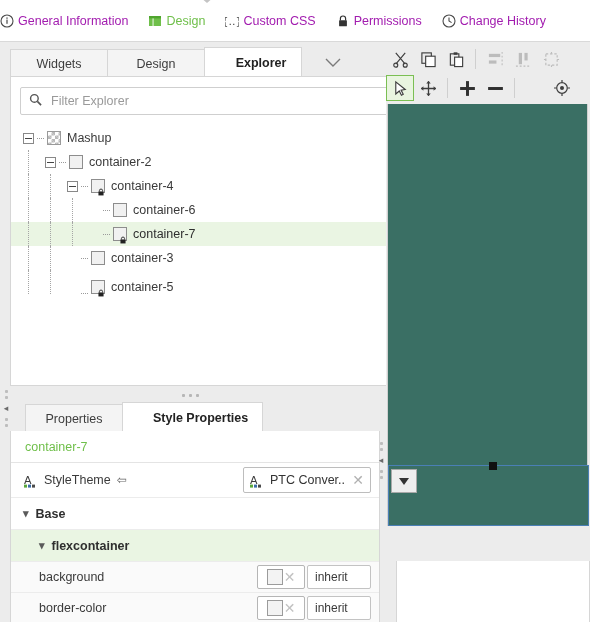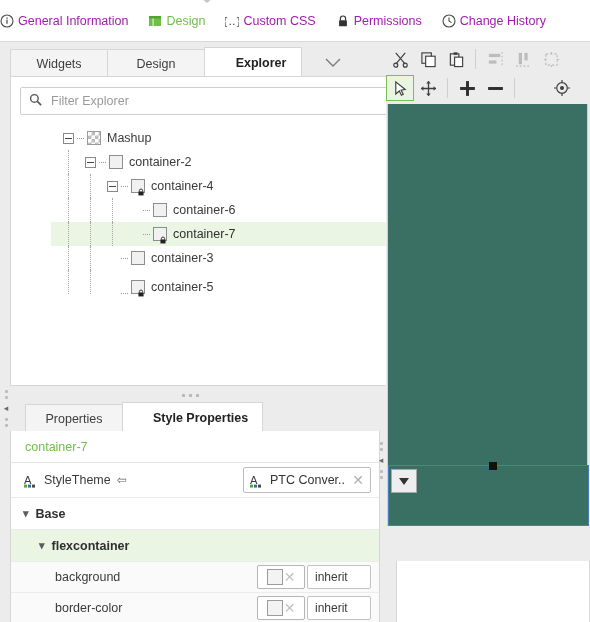--- a/index.html
+++ b/index.html
@@ -63,21 +63,21 @@
     height: 28px; border: 1px solid #cfcfcf; background: #fff;
     display: flex; align-items: center; gap: 7px; padding: 0 8px; border-radius: 2px;
   }
   .filter-field input {
     border: none; outline: none; flex: 1; font-size: 12.5px;
     color: #333; font-family: "Liberation Sans", sans-serif; background: transparent;
   }
   .filter-field input::placeholder { color: #9a9a9a; }
 
   .tree { padding: 2px 0 0 0; font-size: 12.5px; color: #3a3a3a; }
-  .tnode { position: relative; height: 24px; display: flex; align-items: center; margin-left: 40px; }
+  .tnode { position: relative; height: 24px; display: flex; align-items: center; }
   .tnode.sel { background: #eaf5e3; }
   .tnode .tw { position: relative; display: flex; align-items: center; height: 24px; }
   .toggle {
     width: 11px; height: 11px; border: 1px solid #888; background: #fff;
     display: inline-flex; align-items: center; justify-content: center;
     font-size: 9px; line-height: 1; color: #444; flex: 0 0 auto; margin-right: 3px;
   }
   .toggle::before { content: ""; display: block; width: 7px; height: 1px; background: #444; }
   .toggle.blank { border: none; background: transparent; }
   .toggle.blank::before { background: transparent; }
@@ -144,21 +144,21 @@
   .grouprow {
     height: 32px; display: flex; align-items: center; gap: 7px;
     padding-left: 12px; font-size: 12.5px; font-weight: bold; color: #2f2f2f;
     border-bottom: 1px solid #ececec; background: #fff;
   }
   .grouprow.sub { padding-left: 28px; background: #eaf5e3; }
   .chev { color: #5a5a5a; font-size: 11px; }
 
   .prow {
     height: 31px; display: flex; align-items: center;
-    border-bottom: 1px solid #ececec; padding-left: 44px; padding-right: 8px;
+    border-bottom: 1px solid #ececec; padding-left: 28px; padding-right: 8px;
     font-size: 12.5px; color: #3a3a3a; background: #fafafa;
   }
   .prow .pname { flex: 1; }
   .swatchbtn {
     width: 48px; height: 24px; border: 1px solid #b5b5b5; background: #fff;
     display: flex; align-items: center; justify-content: center; gap: 1px; border-radius: 2px;
   }
   .swatchbtn .sw { width: 16px; height: 16px; border: 1px solid #9b9b9b; background: #f3f3f3; }
   .swatchbtn .xx { color: #c2c2c2; font-size: 14px; line-height: 1; }
   .textval {

